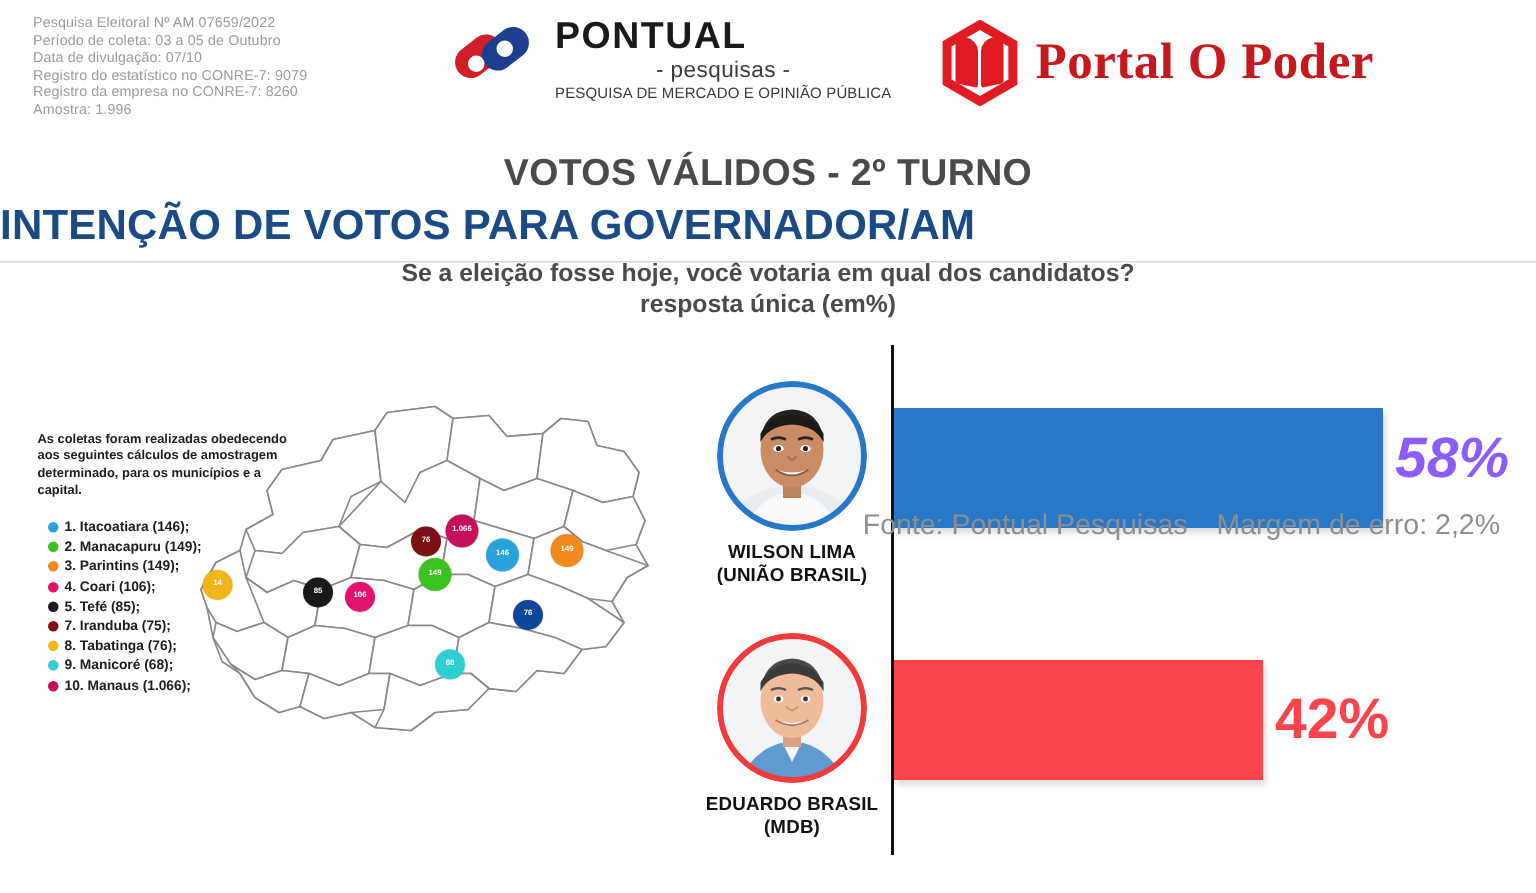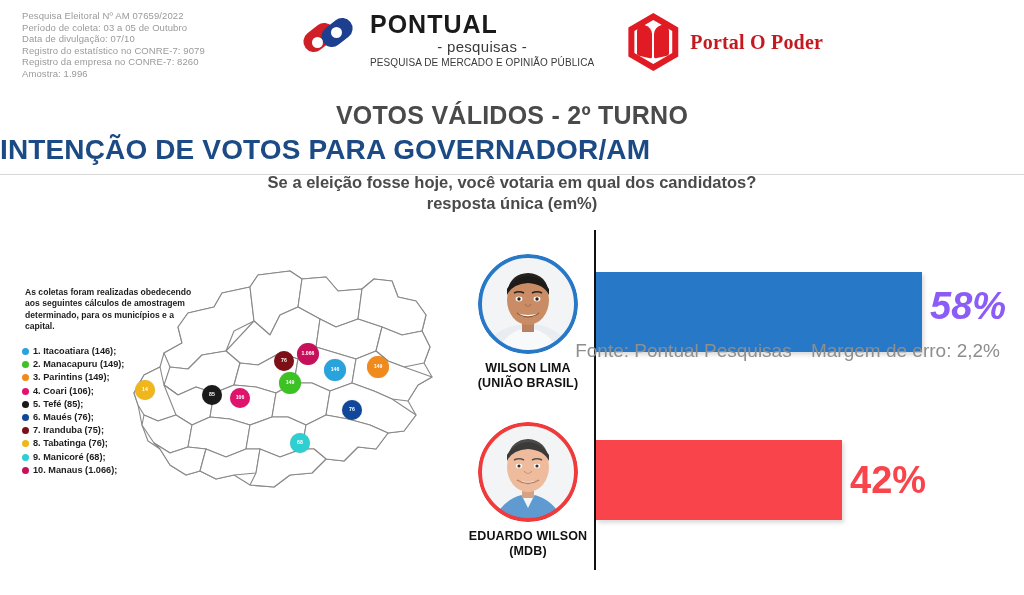--- a/index.html
+++ b/index.html
@@ -84,21 +84,21 @@
     position:absolute; left:13px; top:12px; right:13px; bottom:12px;
   }
   .poder-glyph .pg-a, .poder-glyph .pg-b {
     position:absolute; width:15px; height:32px; border-radius:8px 8px 2px 2px;
     background:#e01b24;
   }
   .poder-glyph .pg-a { left:0;  top:0; transform:skewY(12deg); }
   .poder-glyph .pg-b { right:0; top:0; transform:skewY(-12deg); }
   .poder-name {
     font-family:"Liberation Serif", serif;
-    font-size:20px; font-weight:bold; color:#c41a1f;
+    font-size:34px; font-weight:bold; color:#c41a1f;
     letter-spacing:0.01em; white-space:nowrap;
   }
 
   
   #title-line1 {
     position:absolute; left:0; top:101px; width:1024px;
     text-align:center;
     font-size:25px; font-weight:bold; color:#4a4a4a;
     letter-spacing:0.01em;
   }
@@ -124,21 +124,21 @@
     background:#ffffff;
   }
 
   
   #method-note {
     position:absolute; left:25px; top:62px; width:180px;
     font-size:8.6px; line-height:11.4px; font-weight:bold;
     color:#1c1c1c;
   }
   #city-legend {
-    position:absolute; left:22px; top:120px; width:190px;
+    position:absolute; left:32px; top:120px; width:190px;
   }
   .legend-row {
     display:flex; align-items:center; gap:4px;
     font-size:9.2px; font-weight:bold; color:#1c1c1c;
     line-height:13.2px; height:13.2px;
   }
   .legend-dot {
     width:7px; height:7px; border-radius:50%; flex:0 0 auto;
   }
 
@@ -260,24 +260,20 @@
       <span class="legend-dot" style="background:#f08a1c"></span>
       <span>3. Parintins (149);</span>
     </div>
     <div class="legend-row">
       <span class="legend-dot" style="background:#e0136d"></span>
       <span>4. Coari (106);</span>
     </div>
     <div class="legend-row">
       <span class="legend-dot" style="background:#1a1a1a"></span>
       <span>5. Tefé (85);</span>
-    </div>
-    <div class="legend-row">
-      <span class="legend-dot" style="background:#10479b"></span>
-      <span>6. Maués (76);</span>
     </div>
     <div class="legend-row">
       <span class="legend-dot" style="background:#7d0f16"></span>
       <span>7. Iranduba (75);</span>
     </div>
     <div class="legend-row">
       <span class="legend-dot" style="background:#f0b71c"></span>
       <span>8. Tabatinga (76);</span>
     </div>
     <div class="legend-row">
@@ -414,21 +410,21 @@
         <path d="M36 38 Q41 35.5 46 38" stroke="#57534f" stroke-width="1.6" fill="none"></path>
         <path d="M54 38 Q59 35.5 64 38" stroke="#57534f" stroke-width="1.6" fill="none"></path>
         <path d="M46 49 Q50 54 54 49" stroke="#c9957a" stroke-width="1.2" fill="none"></path>
         <path d="M39 58 Q50 66 61 58 Q50 62 39 58 Z" fill="#ffffff"></path>
         <path d="M39 58 Q50 65 61 58" stroke="#b07a5c" stroke-width="1.3" fill="none"></path>
       </g>
     </svg>
     <div class="ring"></div>
   </div>
   <div class="cand-name">
-    <span>EDUARDO WILSON</span><br>
+    <span>EDUARDO BRASIL</span><br>
     <span>(MDB)</span>
   </div>
 </div>
 
 <div class="bar" style="left:596px; top:272px; width:326px; background:#2878c8;"></div>
 <div class="bar-value" style="left:930px; top:287px; color:#8b5cf6;font-style:italic;">58%</div>
 
 <div class="bar" style="left:596px; top:440px; width:246px; background:#f8444a;"></div>
 <div class="bar-value" style="left:850px; top:461px; color:#f8444a;">42%</div>
 

